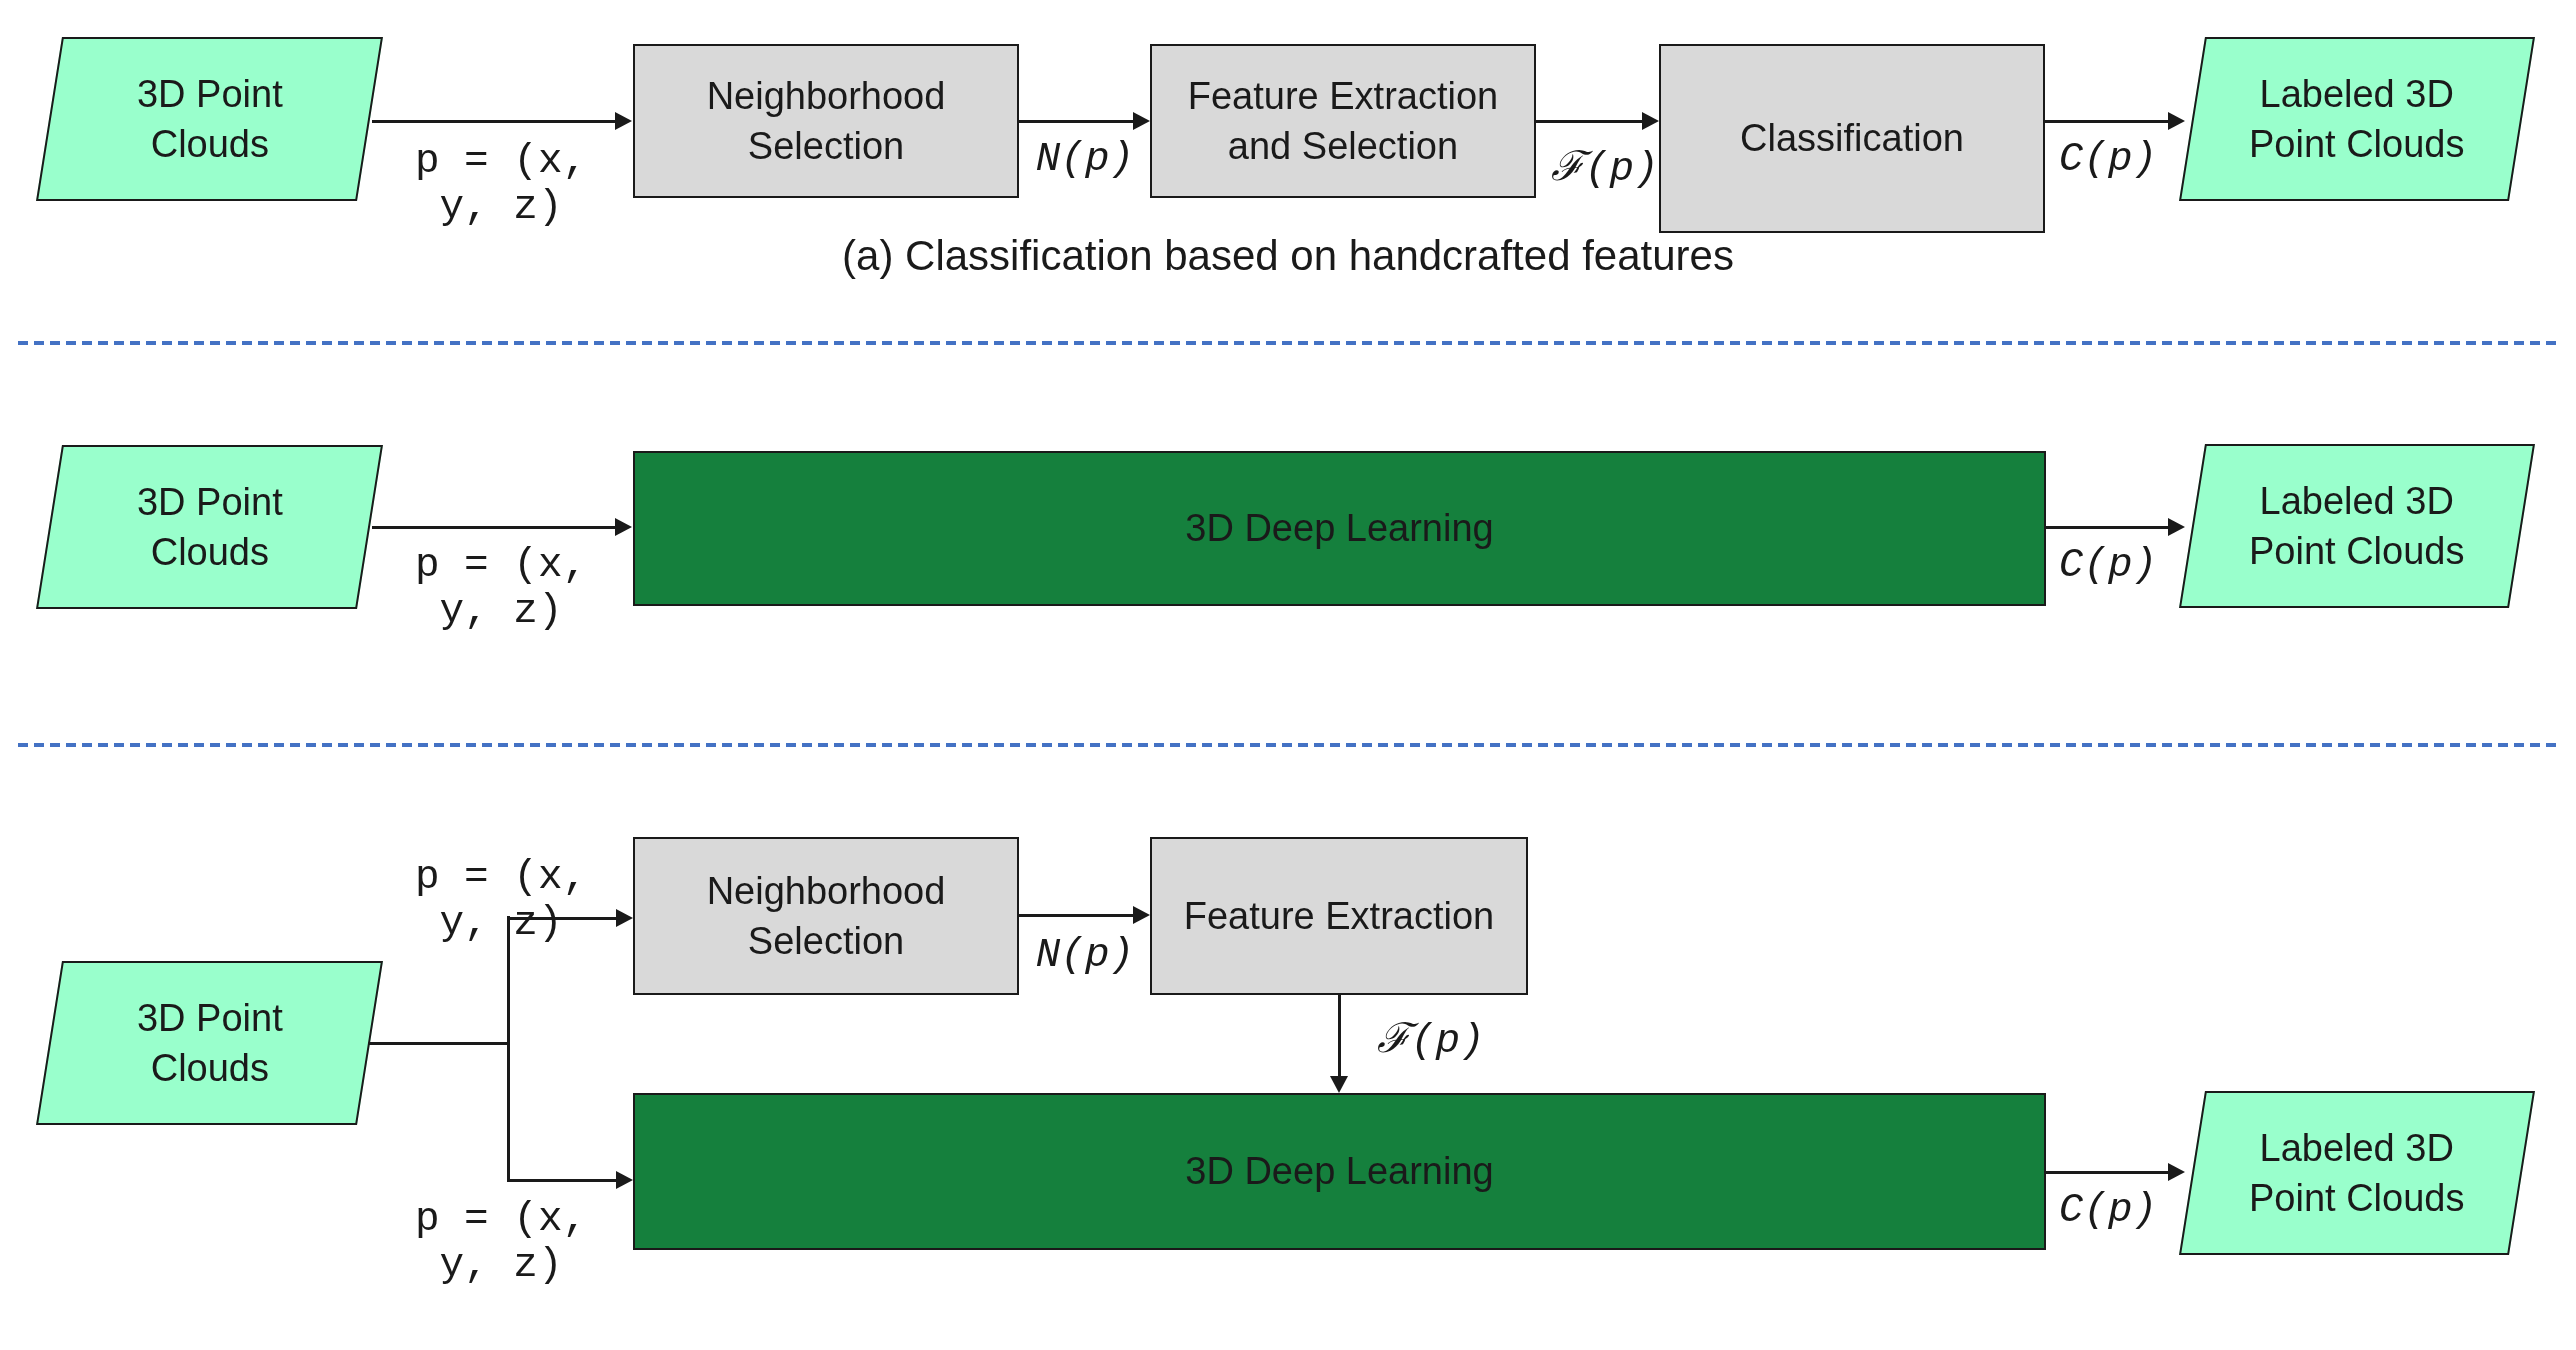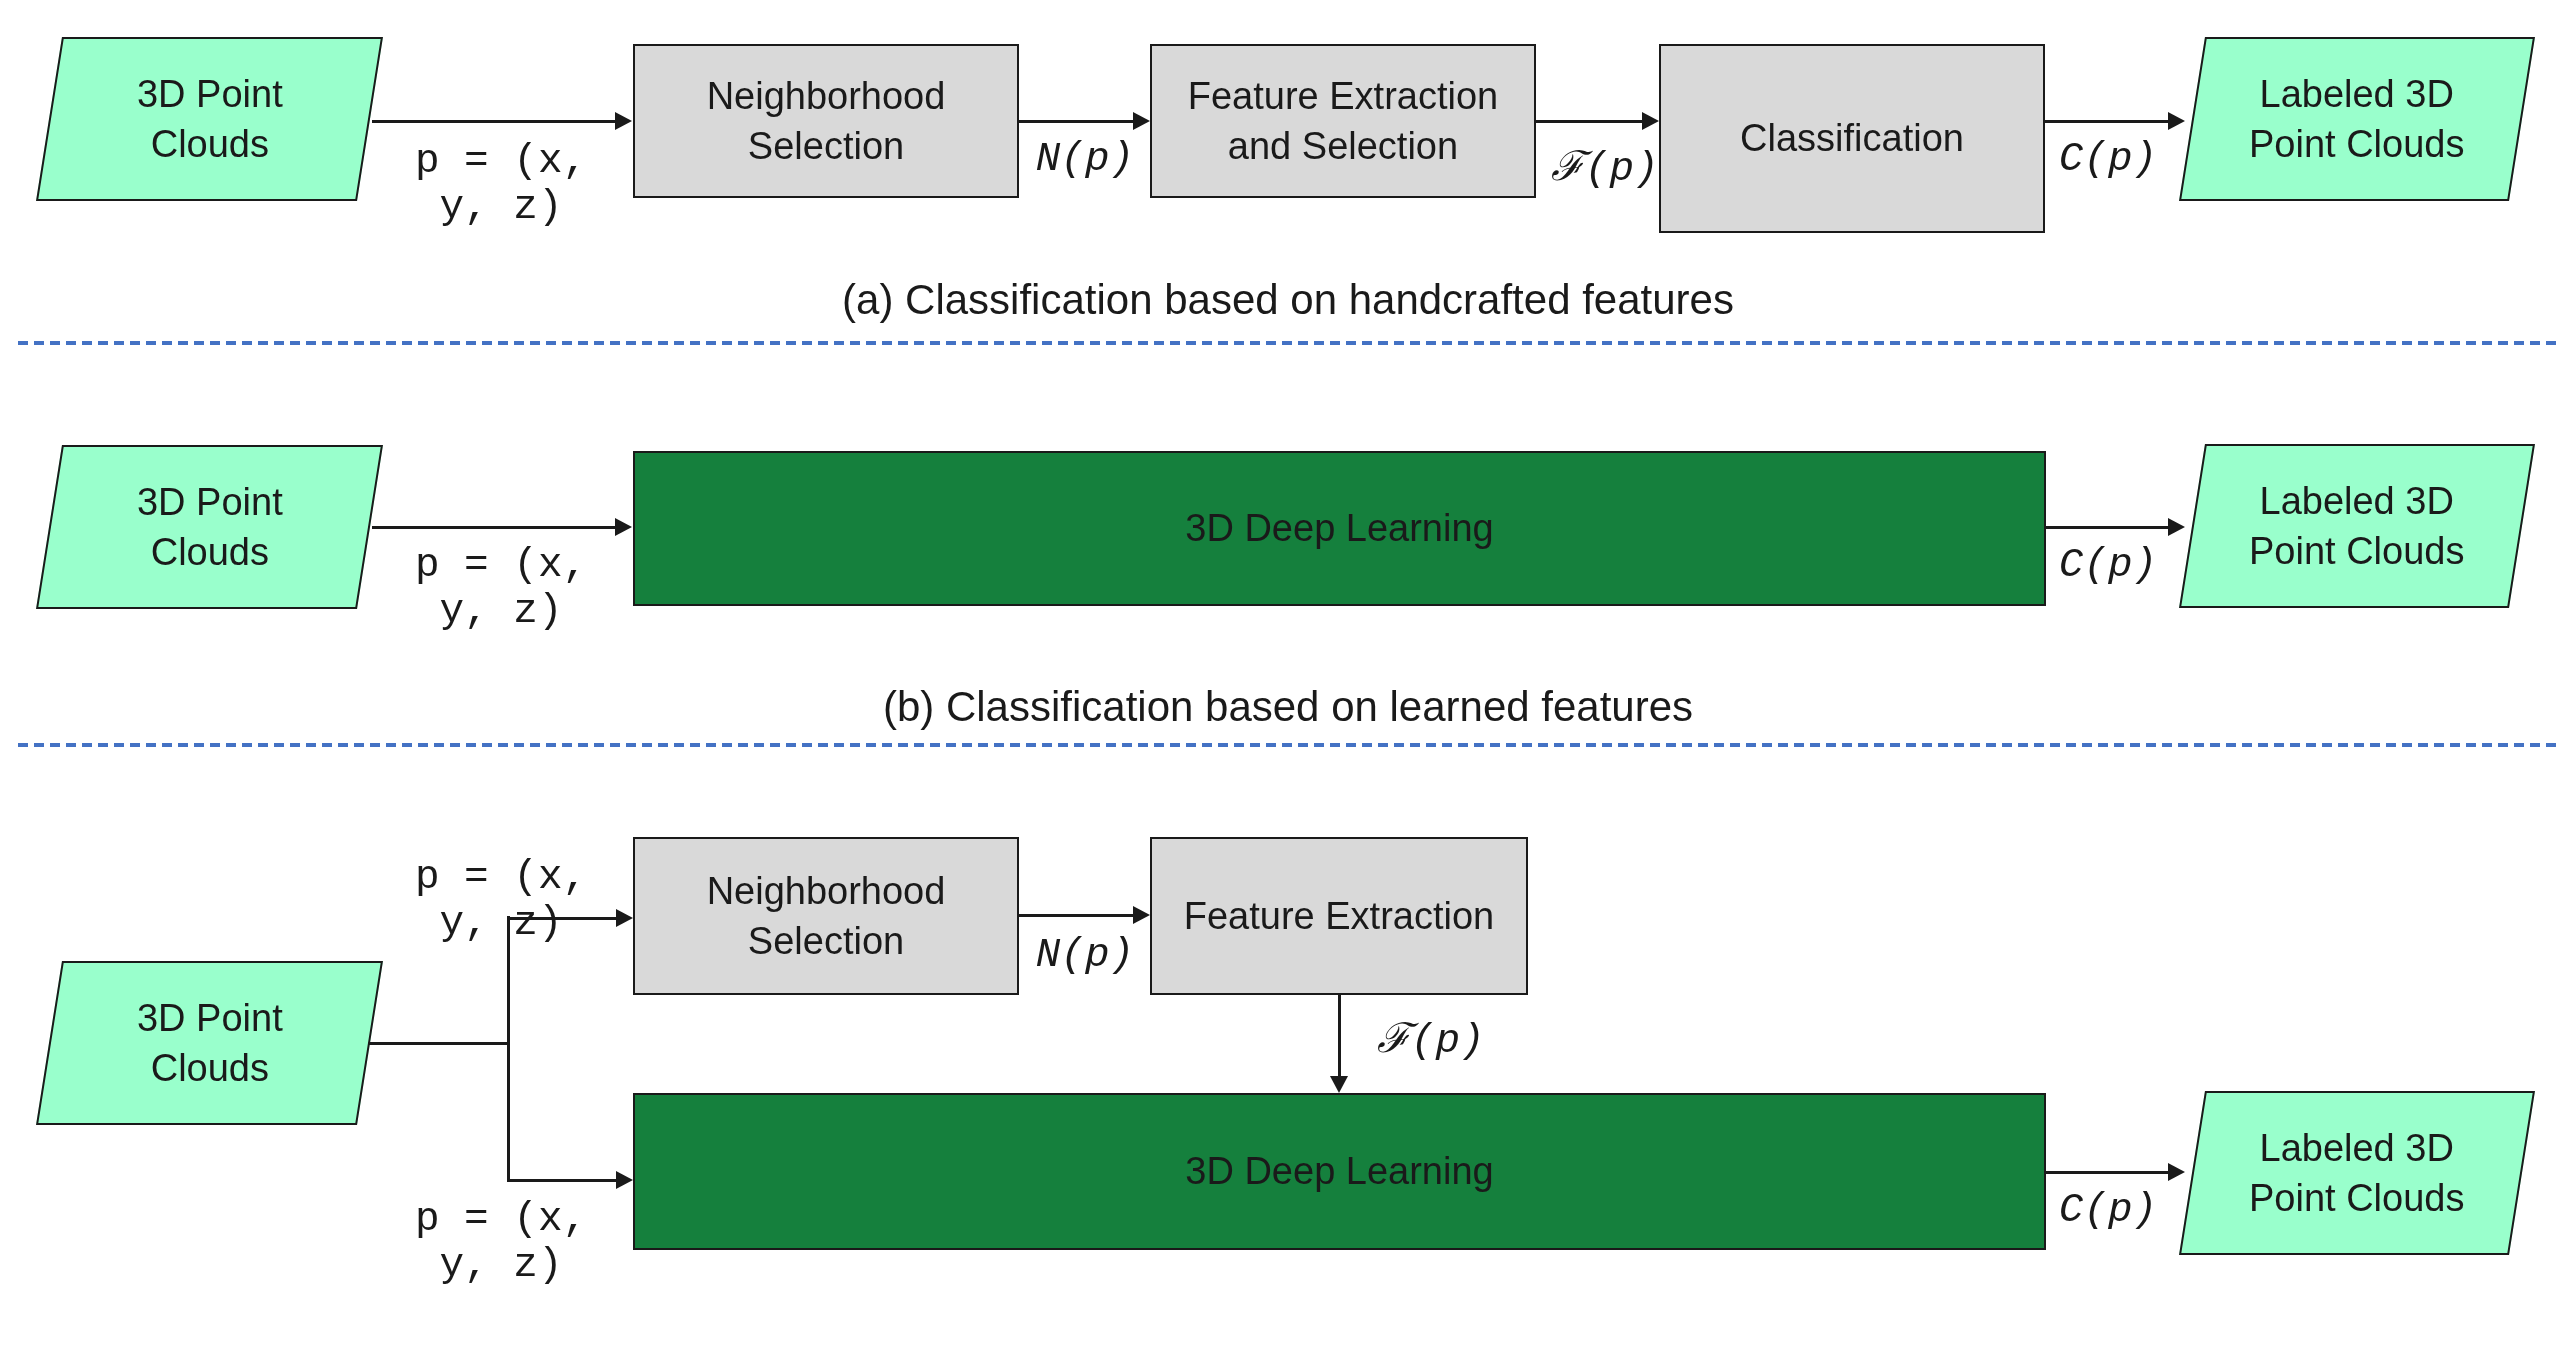--- a/index.html
+++ b/index.html
@@ -66,21 +66,20 @@
     text-align: center;
   }
   .mlabel.fn { font-style: italic; padding-left: 16px; }
 
   .caption {
     position: absolute;
     left: 0;
     width: 100%;
     text-align: center;
     font-size: 42px;
-    margin-top: 44px;
   }
 
   .divider {
     position: absolute;
     left: 18.4px;
     right: 18.4px;
     height: 4.2px;
     background: repeating-linear-gradient(to right, #4472C4 0px, #4472C4 10px, transparent 10px, transparent 16px);
   }
 </style>
@@ -152,21 +151,20 @@
     <div class="shaft"></div>
     <div class="head"></div>
   </div>
   <div class="mlabel fn" style="left:2040px; top:542px; width:120px;">C(p)</div>
 
   <div class="para" style="left:2192px; top:444px; width:330px; height:164px;">
     <div class="para-text">Labeled 3D
 Point Clouds</div>
   </div>
 
-  <div class="caption" style="top:639px;">(b) Classification based on learned features</div>
 
   <div class="divider" style="top:743px;"></div>
 
   <div class="mlabel" style="left:381px; top:854px; width:240px;">p = (x, y, z)</div>
 
   <div class="para" style="left:49px; top:961px; width:321px; height:164px;">
     <div class="para-text">3D Point
 Clouds</div>
   </div>
 

